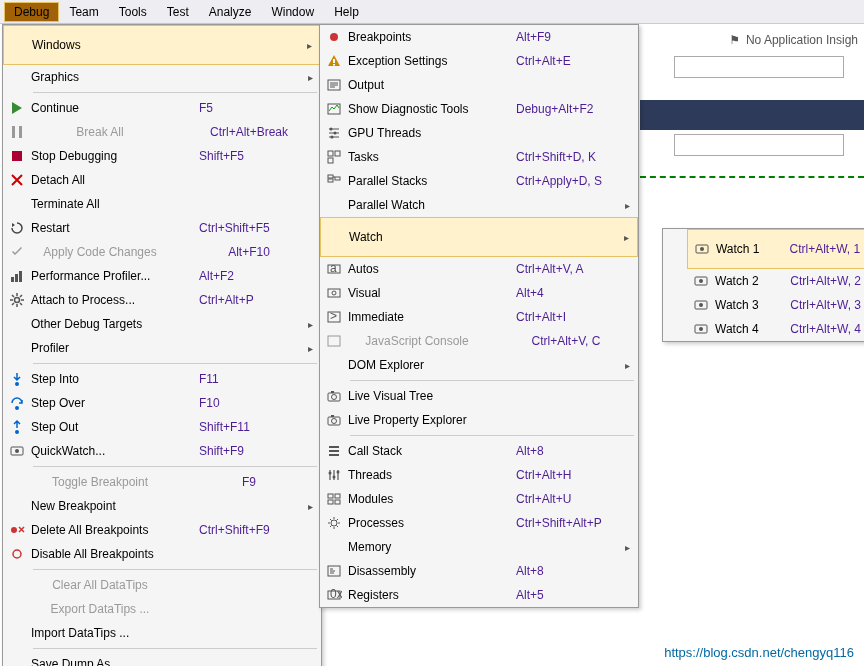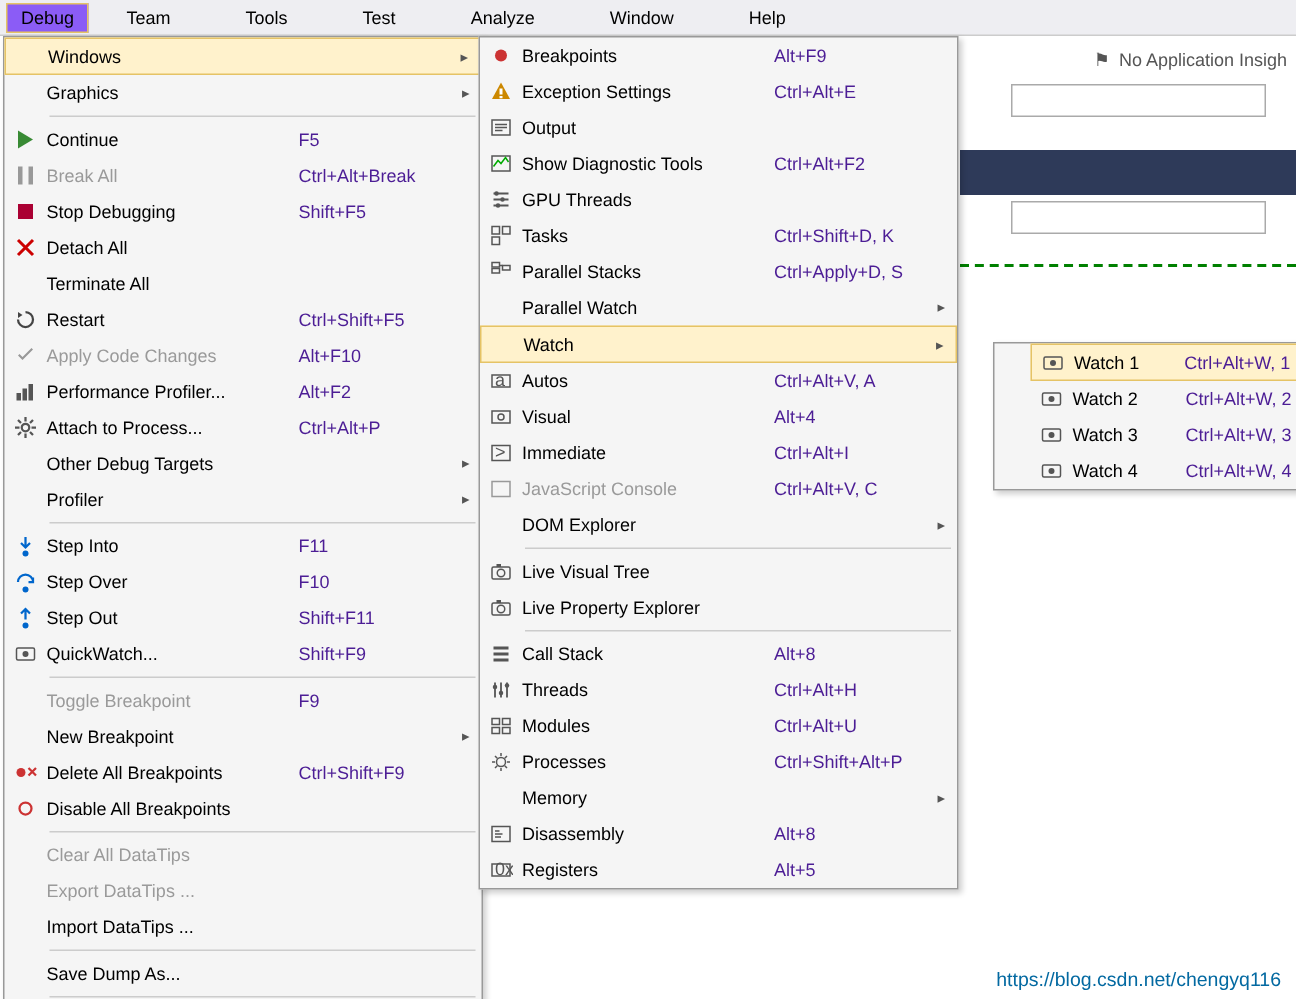--- a/index.html
+++ b/index.html
@@ -1,29 +1,29 @@
 <!DOCTYPE html>
 <html><head>
 <meta charset="utf-8">
 <style>
   * { margin: 0; padding: 0; box-sizing: border-box; font-family: "Segoe UI", Tahoma, sans-serif; font-size: 12px; }
   body { background: #fff; width: 864px; height: 666px; overflow: hidden; position: relative; }
   .menubar { display: flex; background: #eeeef2; border-bottom: 1px solid #ccc; height: 24px; align-items: center; padding-left: 4px; }
-  .menubar .m { padding: 3px 25px; cursor: default; }
-  .menubar .m.active { background: #8b5cf6; border: 1px solid #e5c365; padding: 2px 9px; }
+  .menubar .m { padding: 3px 10px; cursor: default; }
+  .menubar .m.active { background: #a16207; border: 1px solid #e5c365; padding: 2px 9px; }
   .dropdown-bar { position: absolute; right: 20px; top: 56px; width: 170px; height: 22px; border: 1px solid #aaa; background: #fff; }
   .dropdown-bar2 { position: absolute; right: 20px; top: 134px; width: 170px; height: 22px; border: 1px solid #aaa; background: #fff; }
   .bluebar { position: absolute; left: 640px; right: 0; top: 100px; height: 30px; background: #2e3a59; }
   .greenline { position: absolute; left: 640px; right: 0; top: 176px; border-top: 2px dashed #008000; }
   .watermark { position: absolute; right: 10px; bottom: 6px; color: #0369a1; font-size: 13px; }
   
   .menu { position: absolute; background: #f5f5f5; border: 1px solid #999; box-shadow: 2px 2px 4px rgba(0,0,0,0.2); }
   .menu .row { display: flex; align-items: center; height: 24px; padding: 0 8px 0 0; white-space: nowrap; }
-  .menu .row.h { background: #fff2cc; border: 1px solid #e5c365; height: 25px; }
-  .menu .row.disabled { color: #9a9a9a; }
+  .menu .row.h { background: #fff2cc; border: 1px solid #e5c365; height: 40px; }
+  .menu .row.disabled { color: #9a9a9a; text-align: center; }
   .menu .sep { border-top: 1px solid #ccc; margin: 3px 4px 3px 30px; }
   .menu .ic { width: 28px; display: flex; align-items: center; justify-content: center; }
   .menu .ic svg, .menu .ic span.g { width: 16px; height: 16px; }
   .menu .lbl { flex: 1; padding-right: 30px; }
   .menu .sc { color: #4c1d95; min-width: 100px; }
   .menu .arrow { width: 14px; text-align: right; color: #555; font-size: 10px; }
   .menu.col1 { left: 2px; top: 24px; width: 320px; }
   .menu.col2 { left: 319px; top: 24px; width: 320px; }
   .menu.col3 { left: 662px; top: 228px; width: 222px; padding-left: 24px; }
   .menu.col3 .sc { min-width: 0; }
@@ -309,21 +309,21 @@
       <div class="arrow"></div>
     </div>
     <div class="row">
       <div class="ic">
         <span class="g"><svg viewBox="0 0 16 16">
             <rect x="2" y="3" width="12" height="10" fill="none" stroke="#555"></rect>
             <path stroke="#0a0" fill="none" d="M3 10l3-4 2 2 3-4 2 3"></path>
           </svg></span>
       </div>
       <div class="lbl">Show Diagnostic Tools</div>
-      <div class="sc">Ctrl+Alt+F2</div>
+      <div class="sc">Debug+Alt+F2</div>
       <div class="arrow"></div>
     </div>
     <div class="row">
       <div class="ic">
         <span class="g"><svg viewBox="0 0 16 16">
             <path stroke="#555" stroke-width="1.2" d="M3 4h10M3 8h10M3 12h10"></path>
             <circle cx="5" cy="4" r="1.5" fill="#555"></circle>
             <circle cx="9" cy="8" r="1.5" fill="#555"></circle>
             <circle cx="6" cy="12" r="1.5" fill="#555"></circle>
           </svg></span>

